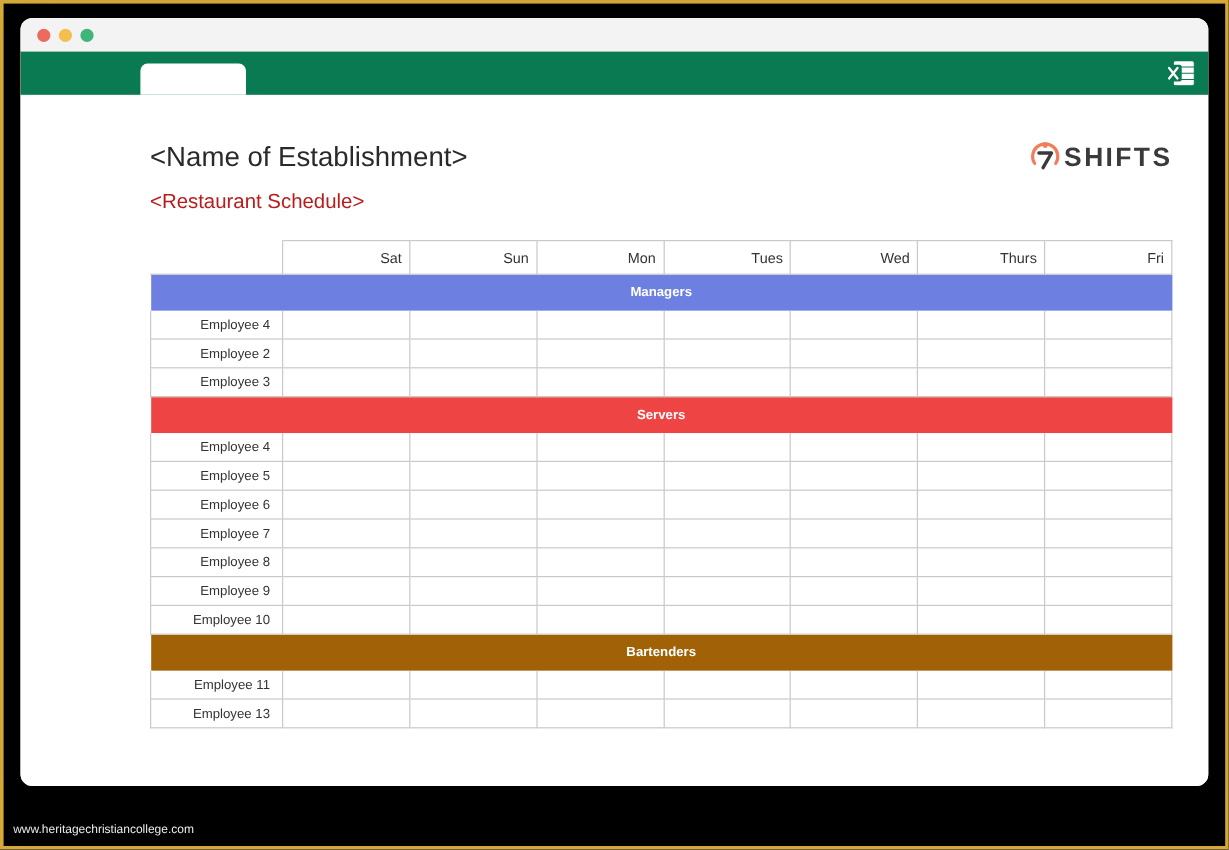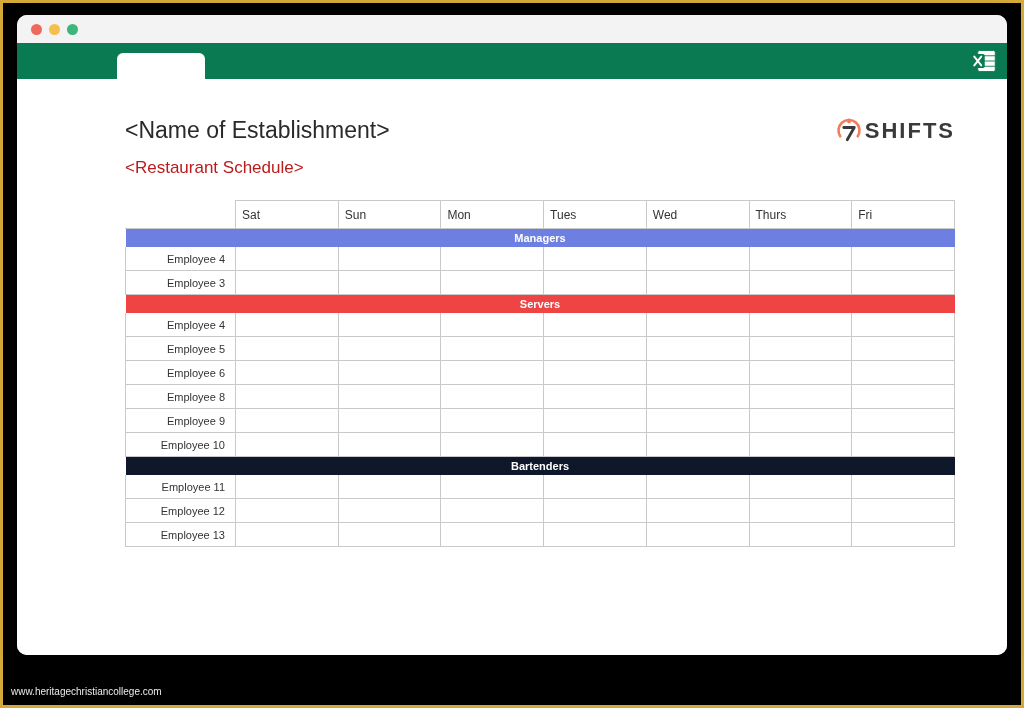--- a/index.html
+++ b/index.html
@@ -56,21 +56,21 @@
   .excel-icon {
     position: absolute;
     right: 10px;
     top: 4px;
     width: 28px;
     height: 28px;
   }
   .sheet-area {
     flex: 1;
     background: #fff;
-    padding: 38px 52px 20px 108px;
+    padding: 38px 30px 20px 108px;
     overflow: hidden;
   }
   .doc-header {
     display: flex;
     justify-content: space-between;
     align-items: flex-start;
     margin-bottom: 22px;
   }
   .doc-titles h1 {
     font-size: 23px;
@@ -105,43 +105,43 @@
     color: #333;
   }
   .schedule-table th, .schedule-table td {
     border: 1px solid #c9c9c9;
     height: 24px;
     padding: 0 6px;
     font-weight: 400;
   }
   .schedule-table thead th {
     background: #fff;
-    text-align: left;
+    text-align: right;
     font-size: 12px;
     color: #333;
     height: 28px;
     margin-top: 16px;
   }
   .schedule-table thead th:first-child {
     border-top: none;
     border-left: none;
     background: transparent;
   }
   .col-name { width: 110px; text-align: right; }
   .group-row td {
     text-align: center;
     color: #fff;
     font-size: 11px;
     font-weight: 600;
     border-color: rgba(255,255,255,0.0);
-    height: 18px;
+    height: 30px;
   }
   .group-managers td   { background: #6d7fe0; }
   .group-servers td    { background: #ef4444; }
-  .group-bartenders td { background: #0f172a; }
+  .group-bartenders td { background: #a16207; }
   .emp-row td:first-child { text-align: right; padding-right: 10px; }
   .emp-row td { background: #fff; }
 
   .watermark {
     position: absolute;
     left: 8px;
     bottom: 8px;
     color: #eaeaea;
     font-size: 10px;
     font-family: Arial, sans-serif;
@@ -223,20 +223,30 @@
               <td>Employee 4</td>
               <td></td>
               <td></td>
               <td></td>
               <td></td>
               <td></td>
               <td></td>
               <td></td>
             </tr>
           <tr class="emp-row">
+              <td>Employee 2</td>
+              <td></td>
+              <td></td>
+              <td></td>
+              <td></td>
+              <td></td>
+              <td></td>
+              <td></td>
+            </tr>
+          <tr class="emp-row">
               <td>Employee 3</td>
               <td></td>
               <td></td>
               <td></td>
               <td></td>
               <td></td>
               <td></td>
               <td></td>
             </tr>
 
@@ -267,20 +277,30 @@
               <td>Employee 6</td>
               <td></td>
               <td></td>
               <td></td>
               <td></td>
               <td></td>
               <td></td>
               <td></td>
             </tr>
           <tr class="emp-row">
+              <td>Employee 7</td>
+              <td></td>
+              <td></td>
+              <td></td>
+              <td></td>
+              <td></td>
+              <td></td>
+              <td></td>
+            </tr>
+          <tr class="emp-row">
               <td>Employee 8</td>
               <td></td>
               <td></td>
               <td></td>
               <td></td>
               <td></td>
               <td></td>
               <td></td>
             </tr>
           <tr class="emp-row">
@@ -311,30 +331,20 @@
               <td>Employee 11</td>
               <td></td>
               <td></td>
               <td></td>
               <td></td>
               <td></td>
               <td></td>
               <td></td>
             </tr>
           <tr class="emp-row">
-              <td>Employee 12</td>
-              <td></td>
-              <td></td>
-              <td></td>
-              <td></td>
-              <td></td>
-              <td></td>
-              <td></td>
-            </tr>
-          <tr class="emp-row">
               <td>Employee 13</td>
               <td></td>
               <td></td>
               <td></td>
               <td></td>
               <td></td>
               <td></td>
               <td></td>
             </tr>
         </tbody>

